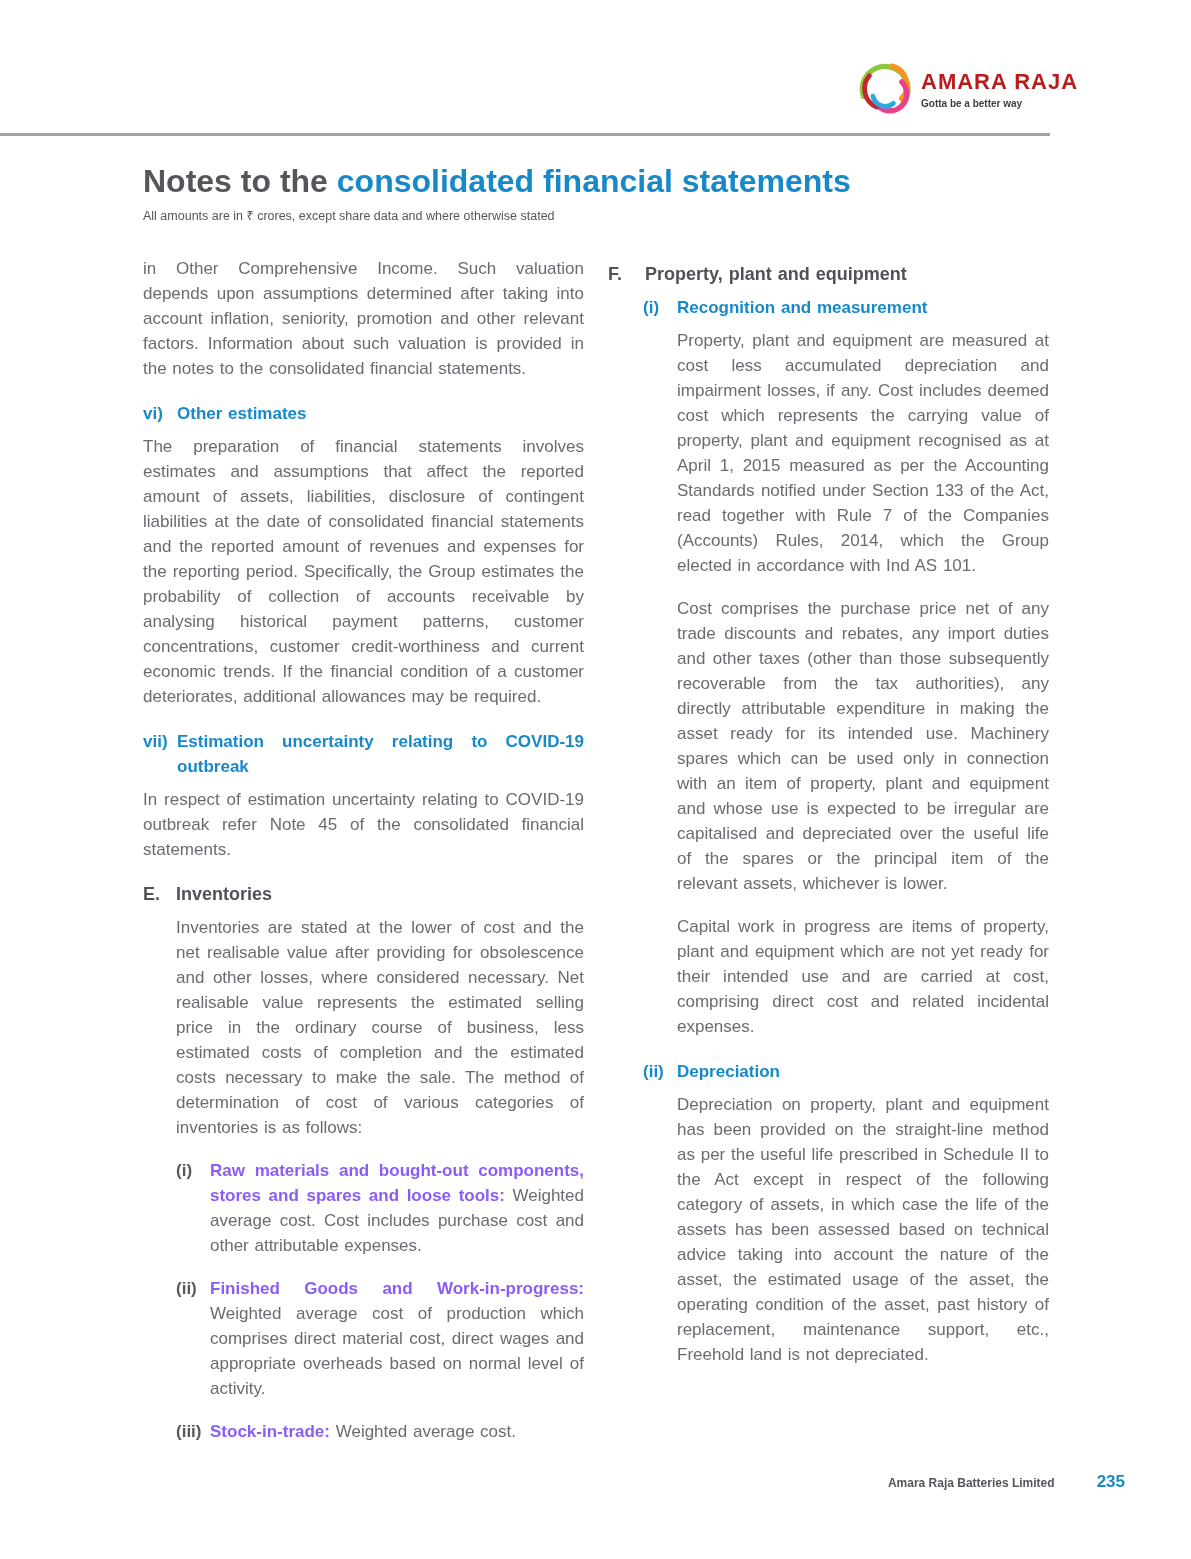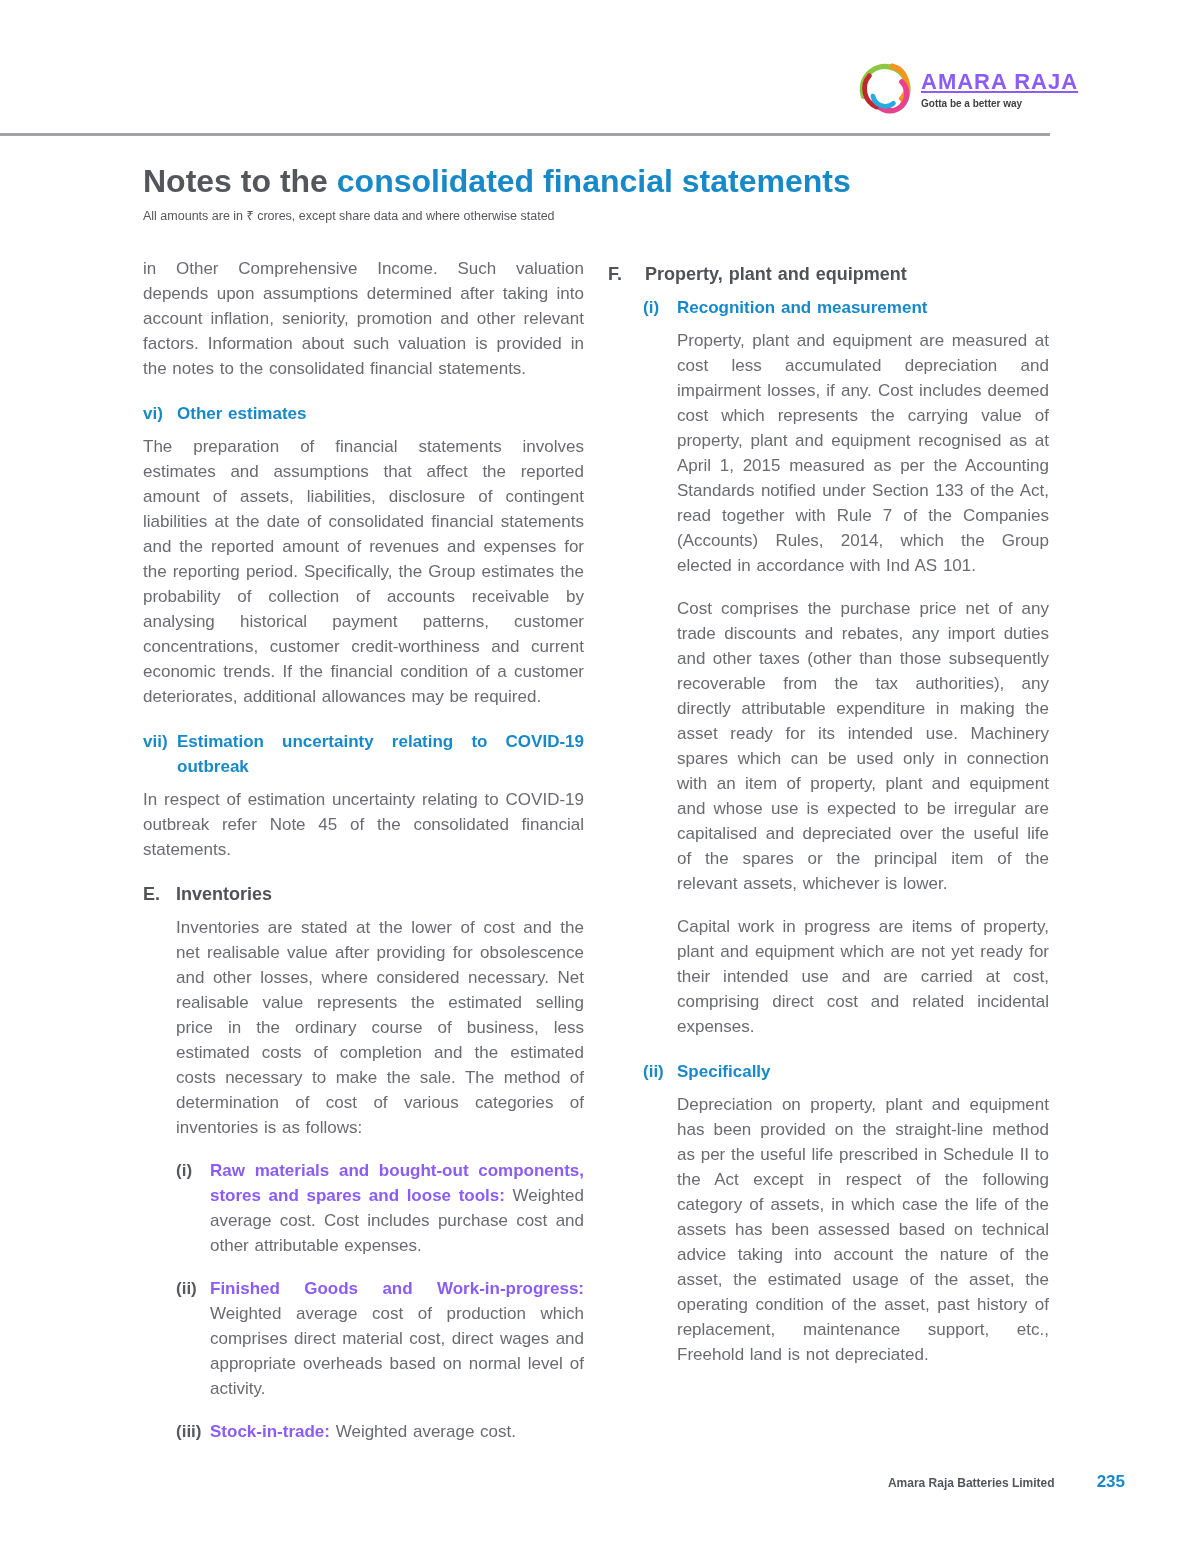--- a/index.html
+++ b/index.html
@@ -20,23 +20,22 @@
     width: 200px;
     display: flex;
     align-items: center;
   }
   .brand-swirl { width: 60px; height: 62px; flex: none; }
   .brand-text { margin-left: 6px; }
   .brand-name {
     font-size: 22px;
     font-weight: 800;
     letter-spacing: 1px;
-    color: #8b5cf6;
+    color: #b91c1c;
     white-space: nowrap;
-    text-decoration: underline;
   }
   .brand-tagline {
     font-size: 10px;
     font-weight: 700;
     color: #3f4043;
     text-align: left;
     margin-top: 3px;
     white-space: nowrap;
   }
   .rule {
@@ -189,21 +188,21 @@
     <div class="row ind1">
       <span class="row-label lbl-blue">(i)</span>
       <span class="row-body h-blue">Recognition and measurement</span>
     </div>
     <p class="para ind2">Property, plant and equipment are measured at cost less accumulated depreciation and impairment losses, if any. Cost includes deemed cost which represents the carrying value of property, plant and equipment recognised as at April 1, 2015 measured as per the Accounting Standards notified under Section 133 of the Act, read together with Rule 7 of the Companies (Accounts) Rules, 2014, which the Group elected in accordance with Ind AS 101.</p>
     <p class="para ind2">Cost comprises the purchase price net of any trade discounts and rebates, any import duties and other taxes (other than those subsequently recoverable from the tax authorities), any directly attributable expenditure in making the asset ready for its intended use. Machinery spares which can be used only in connection with an item of property, plant and equipment and whose use is expected to be irregular are capitalised and depreciated over the useful life of the spares or the principal item of the relevant assets, whichever is lower.</p>
     <p class="para ind2">Capital work in progress are items of property, plant and equipment which are not yet ready for their intended use and are carried at cost, comprising direct cost and related incidental expenses.</p>
 
     <div class="row spaced ind1">
       <span class="row-label lbl-blue">(ii)</span>
-      <span class="row-body h-blue">Specifically</span>
+      <span class="row-body h-blue">Depreciation</span>
     </div>
     <p class="para ind2">Depreciation on property, plant and equipment has been provided on the straight-line method as per the useful life prescribed in Schedule II to the Act except in respect of the following category of assets, in which case the life of the assets has been assessed based on technical advice taking into account the nature of the asset, the estimated usage of the asset, the operating condition of the asset, past history of replacement, maintenance support, etc., Freehold land is not depreciated.</p>
   </div>
 
   <div class="footer">
     <span class="footer-company">Amara Raja Batteries Limited</span>
     <span class="footer-page">235</span>
   </div>
 
 </div>

